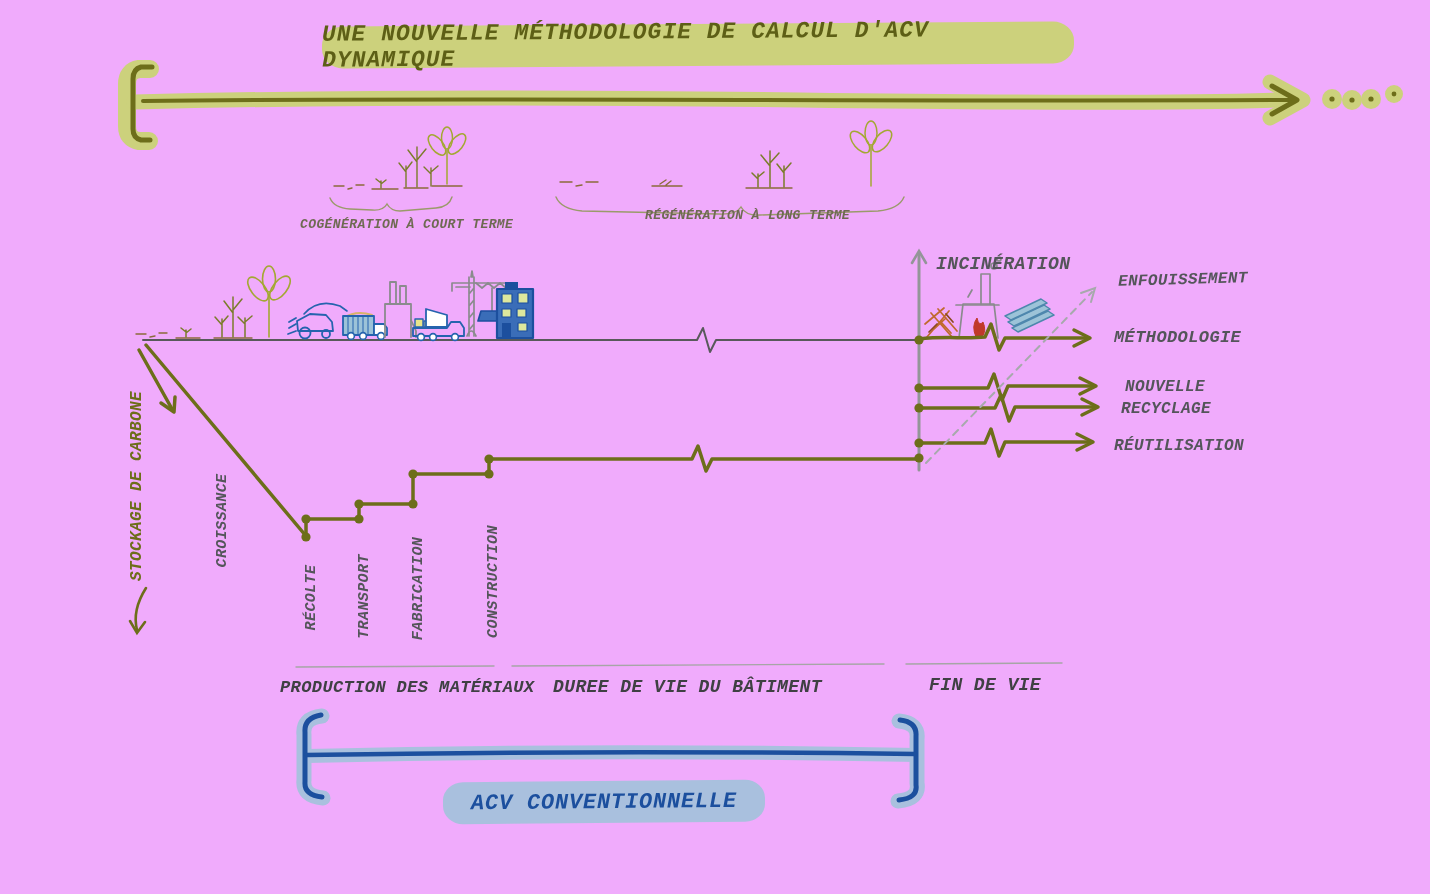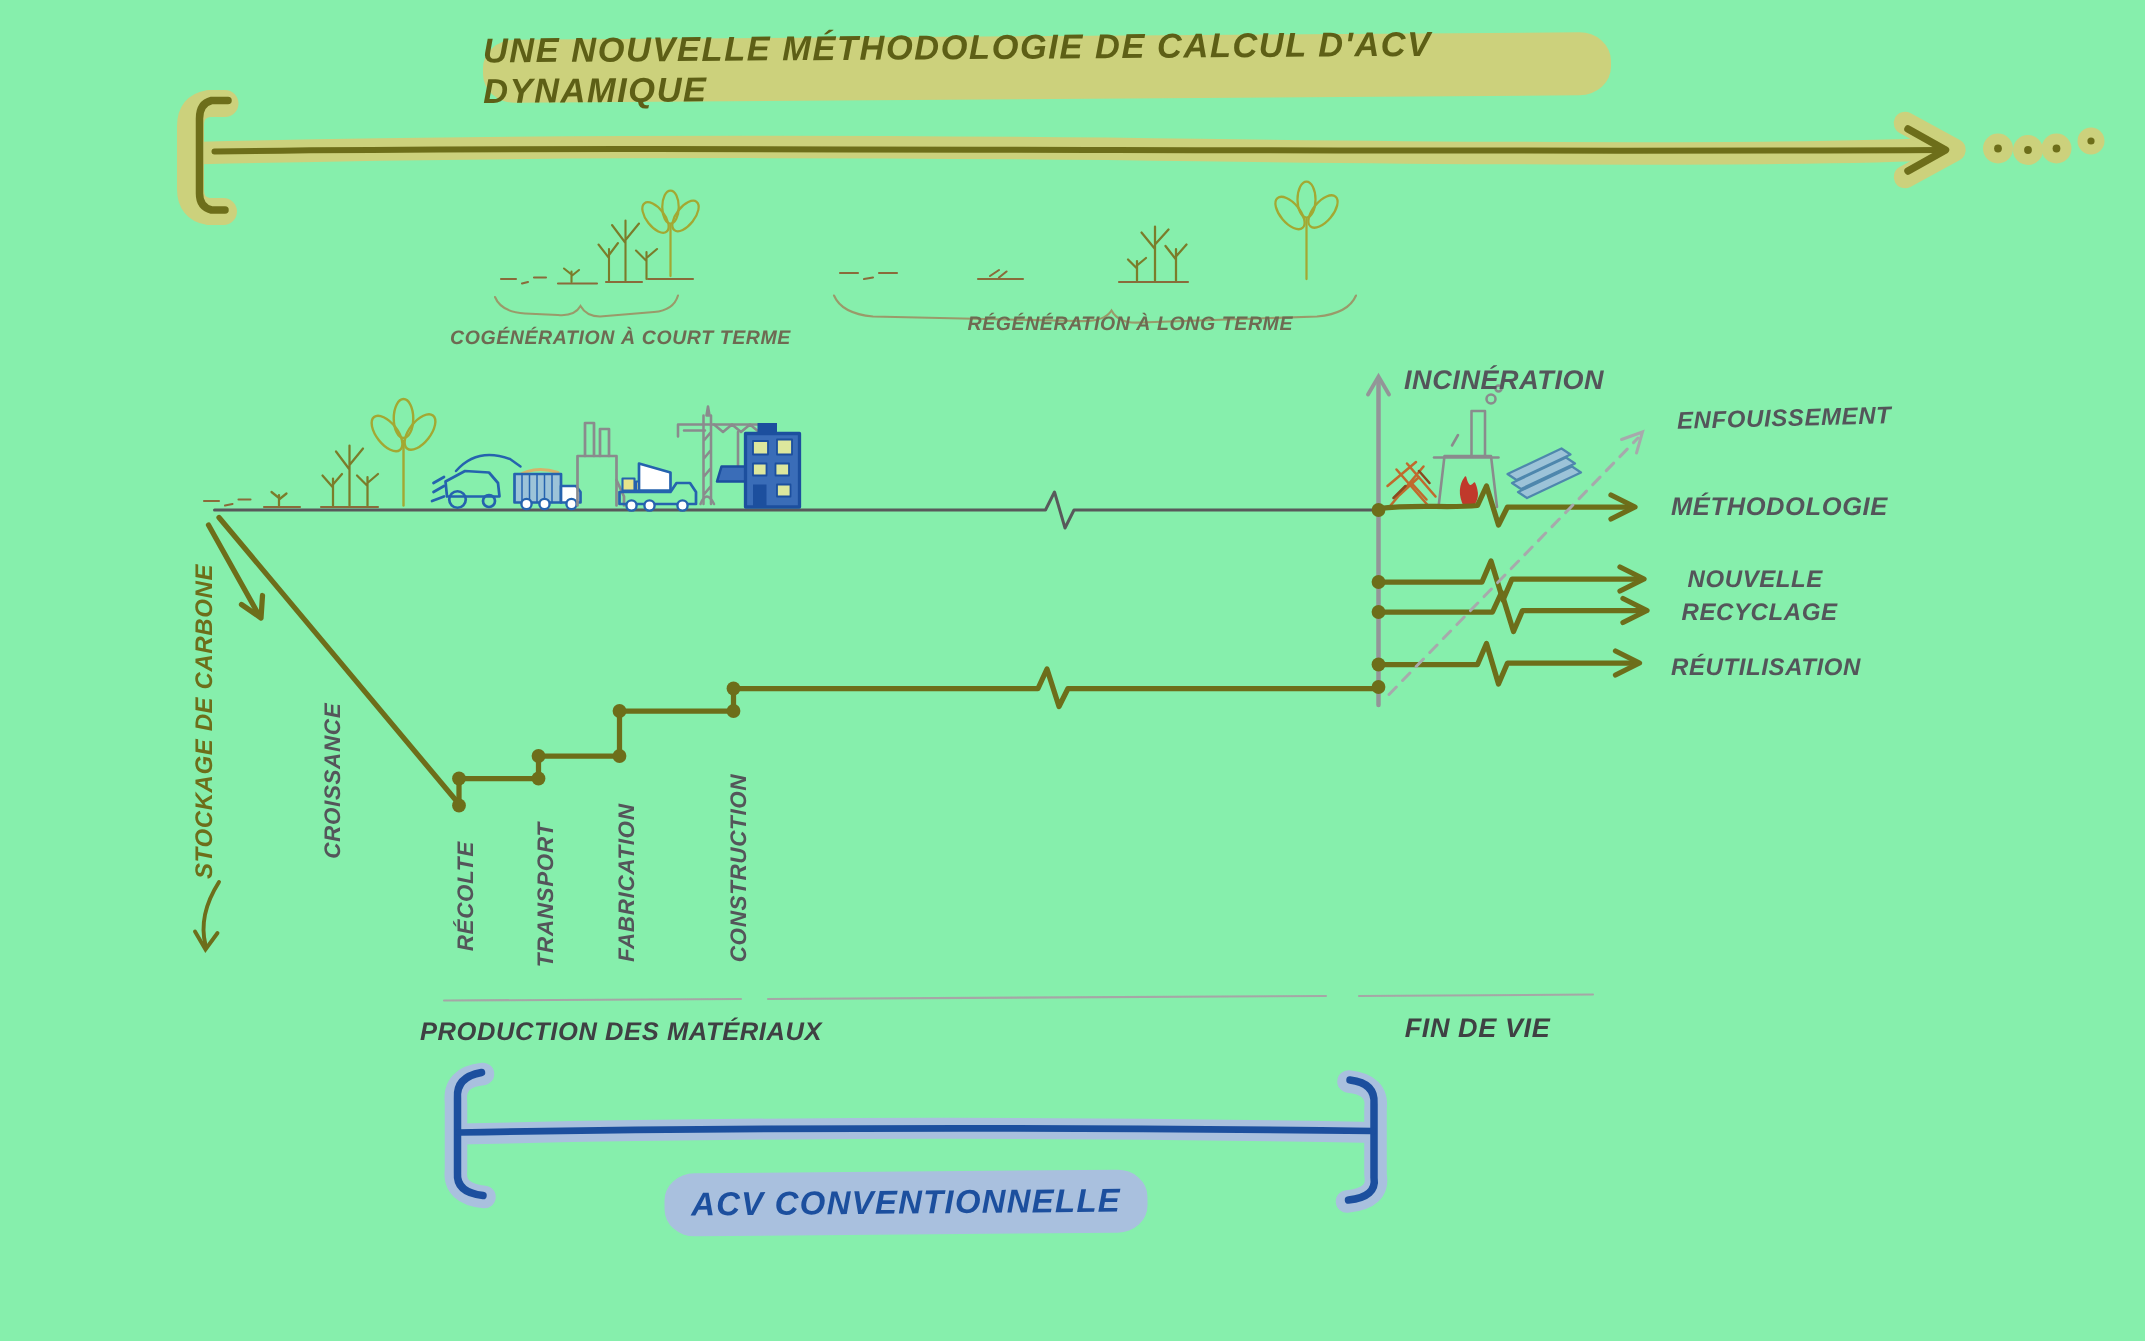--- a/index.html
+++ b/index.html
@@ -1,17 +1,17 @@
 <!DOCTYPE html>
 <html><head>
 <meta charset="utf-8">
 <style>
   html,body{margin:0;padding:0;background:#ffffff;}
-  .canvas{position:relative;width:1430px;height:894px;background:#86efac;overflow:hidden;
-          font-family:Liberation Sans, sans-serif;}
+  .canvas{position:relative;width:1430px;height:894px;background:#f0abfc;overflow:hidden;
+          font-family:Liberation Mono, monospace;}
   .canvas svg{position:absolute;left:0;top:0;}
   .hand{position:absolute;font-weight:bold;font-style:italic;color:#54555a;
         letter-spacing:.4px;white-space:nowrap;}
   .rot{transform:rotate(-90deg);transform-origin:center center;text-align:center;}
   .title-pill{position:absolute;left:322px;top:24px;width:752px;height:42px;
       background:#ccd17c;border-radius:21px/19px;transform:rotate(-.4deg);
       display:flex;align-items:center;justify-content:center;}
   .title-pill span{font-weight:bold;font-style:italic;font-size:23px;letter-spacing:1px;
       color:#5d5f16;}
   .acv-pill{position:absolute;left:443px;top:781px;width:322px;height:42px;
@@ -270,27 +270,28 @@
 <div class="hand regen" style="left:645px;top:208px;width:200px;">RÉGÉNÉRATION À LONG TERME</div>
 
 <div class="hand rot olive" style="left:37px;top:477px;width:200px;font-size:16px;">STOCKAGE DE CARBONE</div>
 
 <div class="hand rot" style="left:162px;top:512px;width:120px;font-size:15px;">CROISSANCE</div>
 <div class="hand rot" style="left:251px;top:589px;width:120px;font-size:15px;">RÉCOLTE</div>
 <div class="hand rot" style="left:304px;top:588px;width:120px;font-size:15px;">TRANSPORT</div>
 <div class="hand rot" style="left:358px;top:580px;width:120px;font-size:15px;">FABRICATION</div>
 <div class="hand rot" style="left:433px;top:573px;width:120px;font-size:15px;">CONSTRUCTION</div>
 
-<div class="hand" style="left:936px;top:243px;font-size:18px;">INCINÉRATION</div>
+<div class="hand" style="left:936px;top:254px;font-size:18px;">INCINÉRATION</div>
 <div class="hand eol" style="left:1118px;top:271px;transform:rotate(-1.5deg);">ENFOUISSEMENT</div>
 <div class="hand" style="left:1114px;top:328px;font-size:17px;">MÉTHODOLOGIE</div>
 <div class="hand eol" style="left:1125px;top:378px;">NOUVELLE</div>
 <div class="hand eol" style="left:1121px;top:400px;">RECYCLAGE</div>
 <div class="hand eol" style="left:1114px;top:437px;">RÉUTILISATION</div>
 
 <div class="hand" style="left:280px;top:678px;width:230px;text-align:right;font-size:17px;color:#3f4043;">PRODUCTION DES MATÉRIAUX</div>
+<div class="hand" style="left:553px;top:677px;width:260px;text-align:center;font-size:18px;color:#3f4043;">DUREE DE VIE DU BÂTIMENT</div>
 <div class="hand" style="left:925px;top:675px;width:120px;text-align:center;font-size:18px;color:#3f4043;">FIN DE VIE</div>
 
 <div class="acv-pill">
   <span>ACV CONVENTIONNELLE</span>
 </div>
 
 </div>
 
 </body></html>

